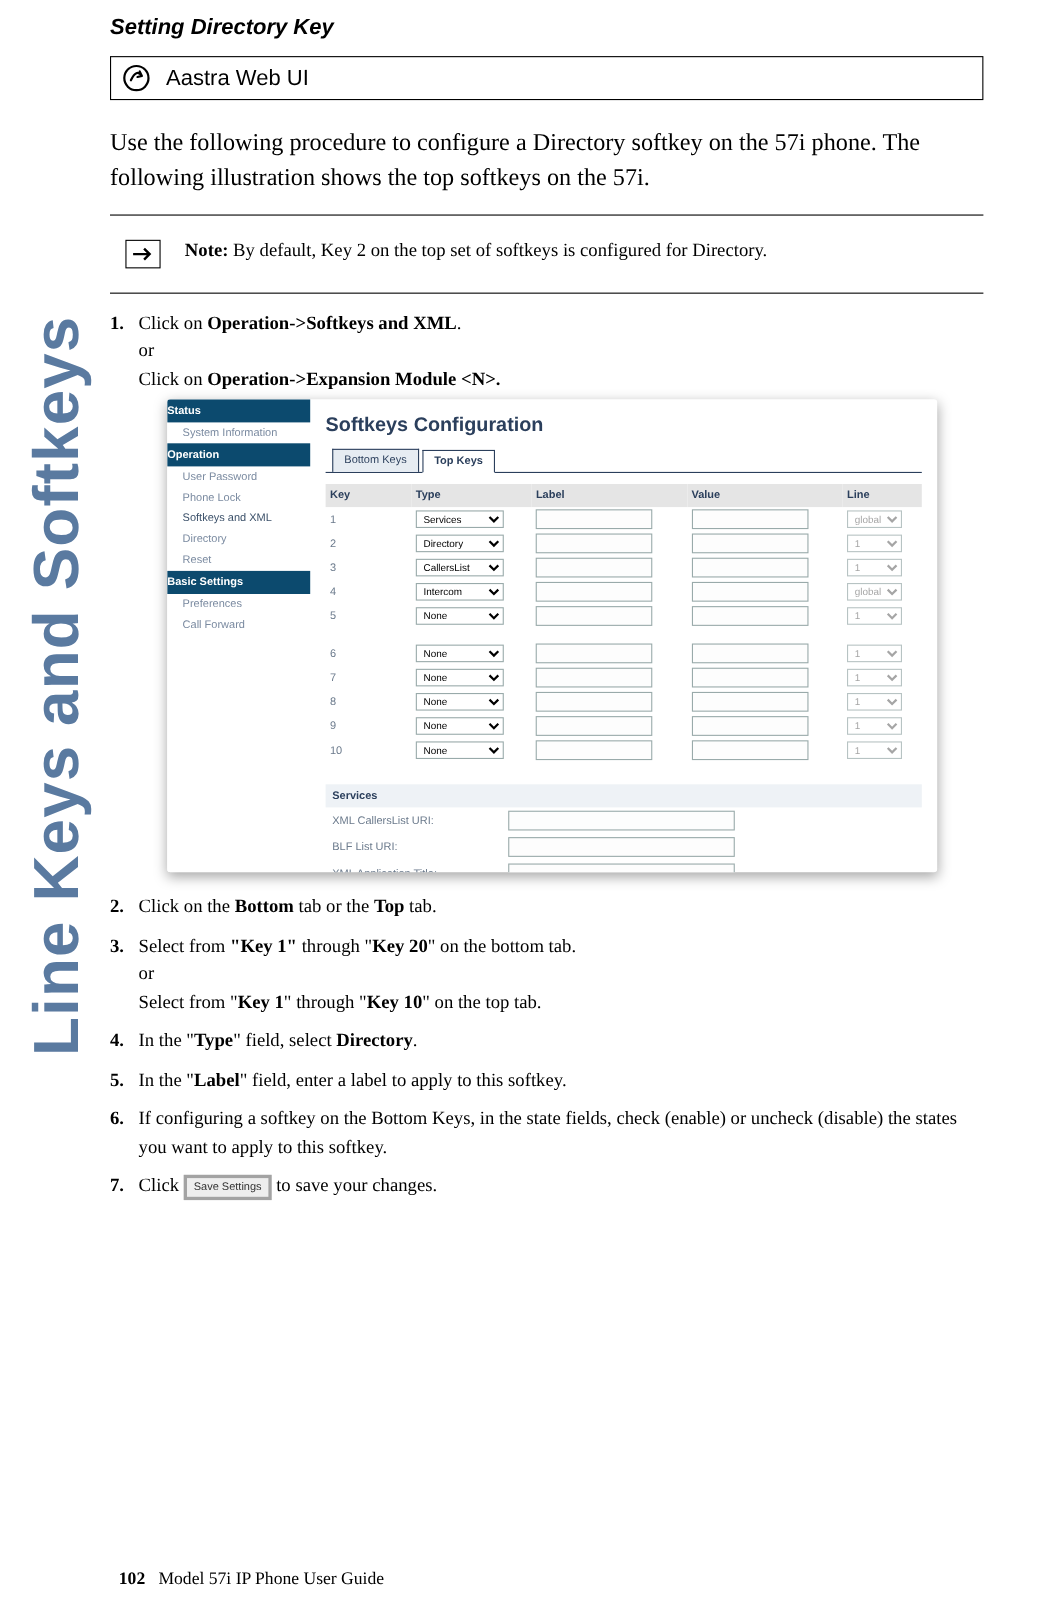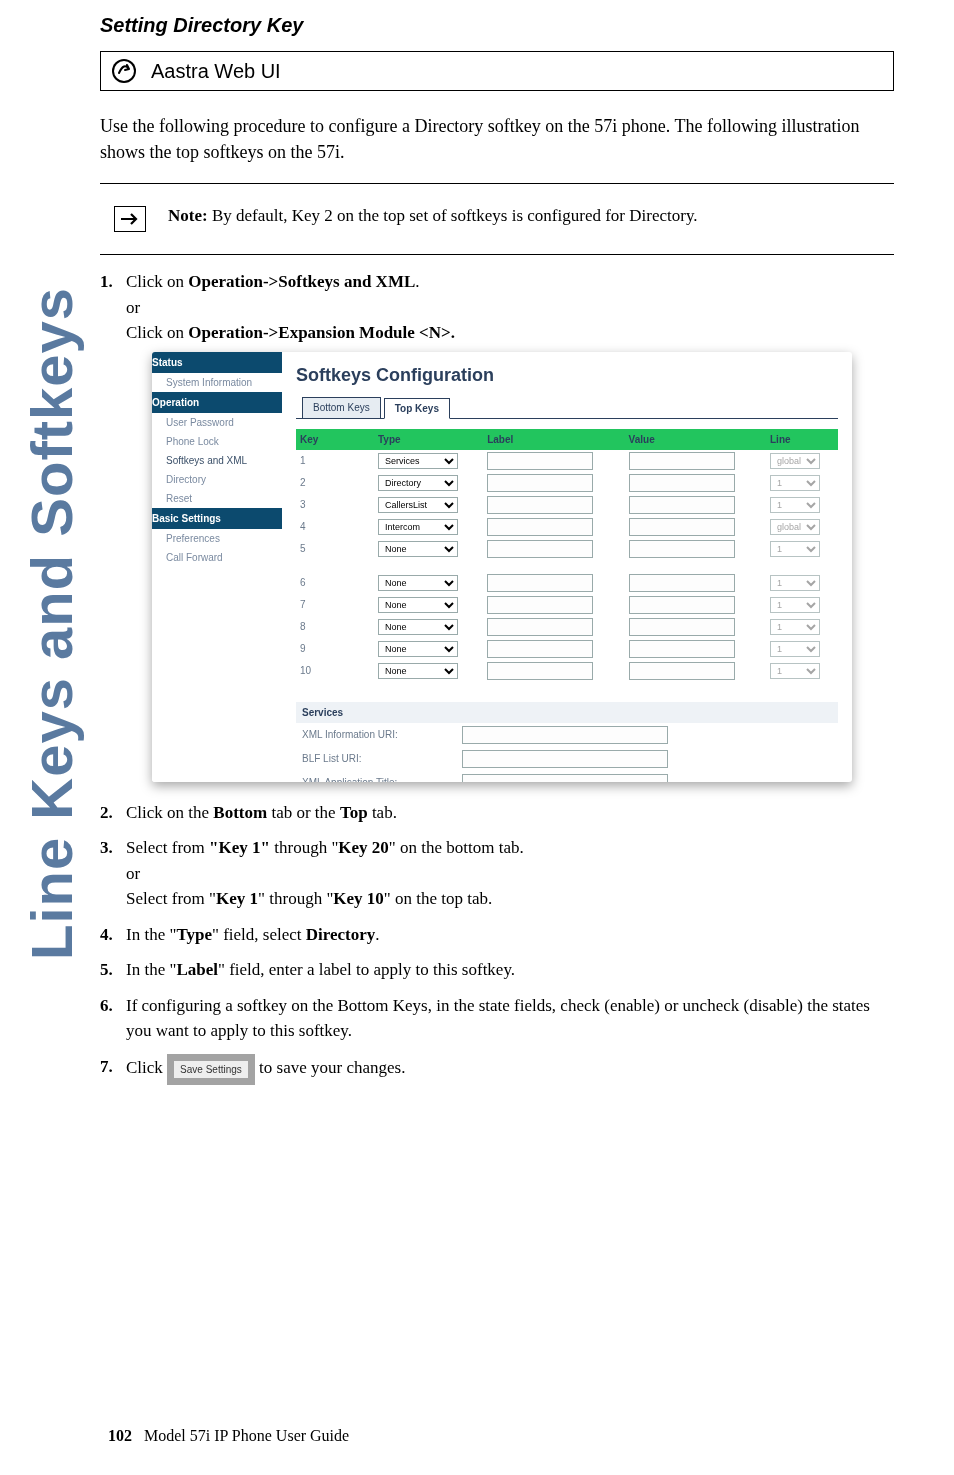--- a/index.html
+++ b/index.html
@@ -55,21 +55,21 @@
   .webui-icon {
     width: 26px;
     height: 26px;
     flex: 0 0 auto;
   }
   .webui-label {
     font-family: Arial, Helvetica, sans-serif;
     font-size: 20px;
   }
   .body-text {
-    font-size: 18px;
+    font-size: 22px;
     line-height: 1.45;
     margin-bottom: 18px;
   }
   hr.rule {
     border: none;
     border-top: 1.5px solid #000;
     margin: 8px 0;
   }
   .note-row {
     display: flex;
@@ -178,21 +178,21 @@
     position: relative;
     top: 1px;
     border-bottom: 1px solid #fff;
   }
   .ss-table {
     margin-top: 10px;
     width: 100%;
     border-collapse: collapse;
   }
   .ss-table th {
-    background: #22c55e;
+    background: #e5e5e5;
     color: #2b3f5c;
     font-weight: bold;
     font-size: 10px;
     text-align: left;
     padding: 3px 4px;
     margin-top: 12px;
   }
   .ss-table td {
     padding: 2px 4px;
     font-size: 10px;
@@ -226,21 +226,21 @@
   }
   .ss-field-row {
     display: flex;
     align-items: center;
     padding: 3px 6px;
     gap: 10px;
   }
   .ss-field-row .lbl { width: 150px; color: #6b7a8c; }
   .save-btn {
     display: inline-block;
-    border: 7px solid #a3a3a3;
+    border: 3px solid #a3a3a3;
     background: #eee;
     font-family: Arial, sans-serif;
     font-size: 10px;
     padding: 1px 6px;
     vertical-align: middle;
     color: #333;
   }
   .footer {
     position: absolute;
     bottom: 30px;
@@ -395,21 +395,21 @@
                   <td><select class="ss-select"><option>None</option></select></td>
                   <td><input class="ss-input" style=""></td>
                   <td><input class="ss-input" style=""></td>
                   <td><select class="ss-select small" disabled=""><option>1</option></select></td>
                 </tr>
               </tbody>
           </table>
           <div style="height:6px"></div>
           <div class="ss-services-head">Services</div>
           <div class="ss-field-row">
-            <span class="lbl">XML Information URI:</span>
+            <span class="lbl">XML CallersList URI:</span>
             <input class="ss-input wide" style="">
           </div>
           <div class="ss-field-row">
             <span class="lbl">BLF List URI:</span>
             <input class="ss-input wide" style="">
           </div>
           <div class="ss-field-row">
             <span class="lbl">XML Application Title:</span>
             <input class="ss-input wide" style="">
           </div>

